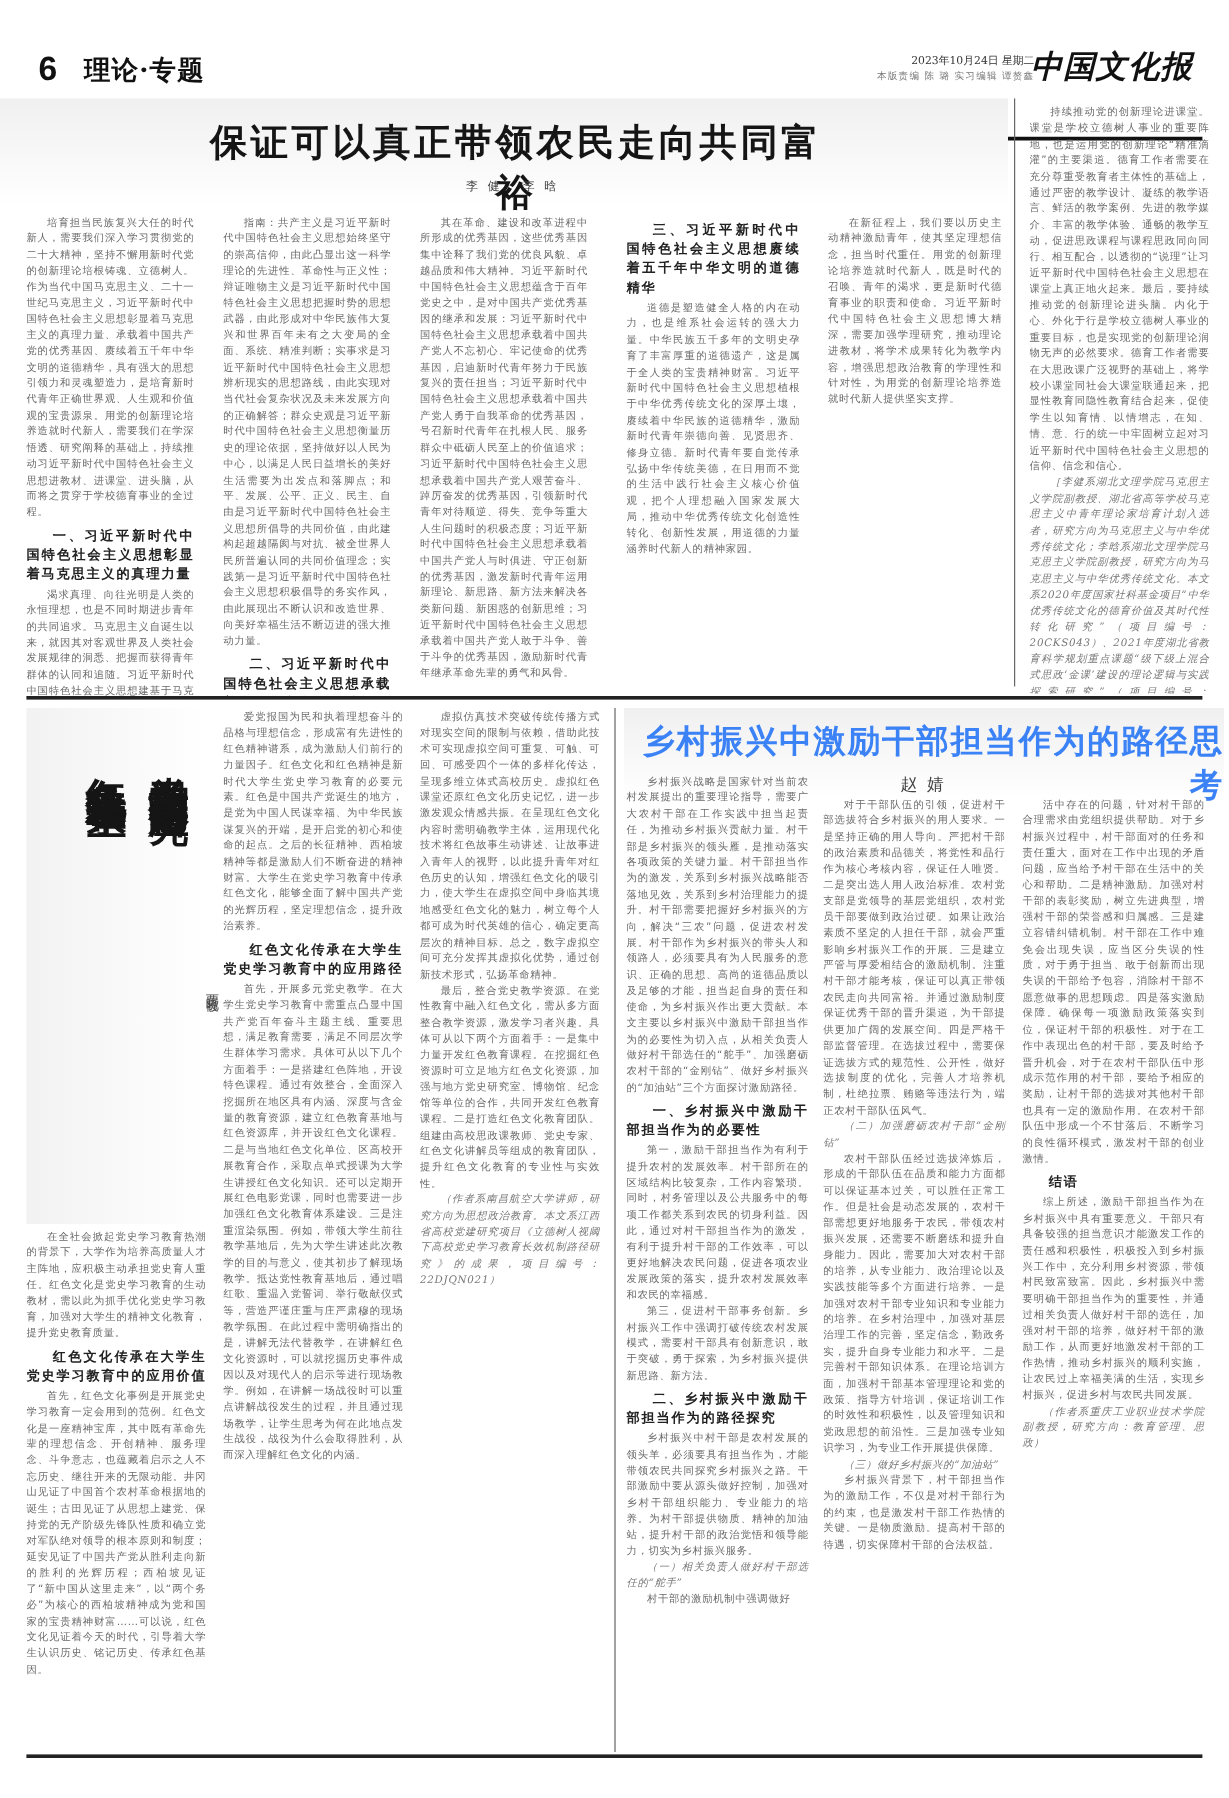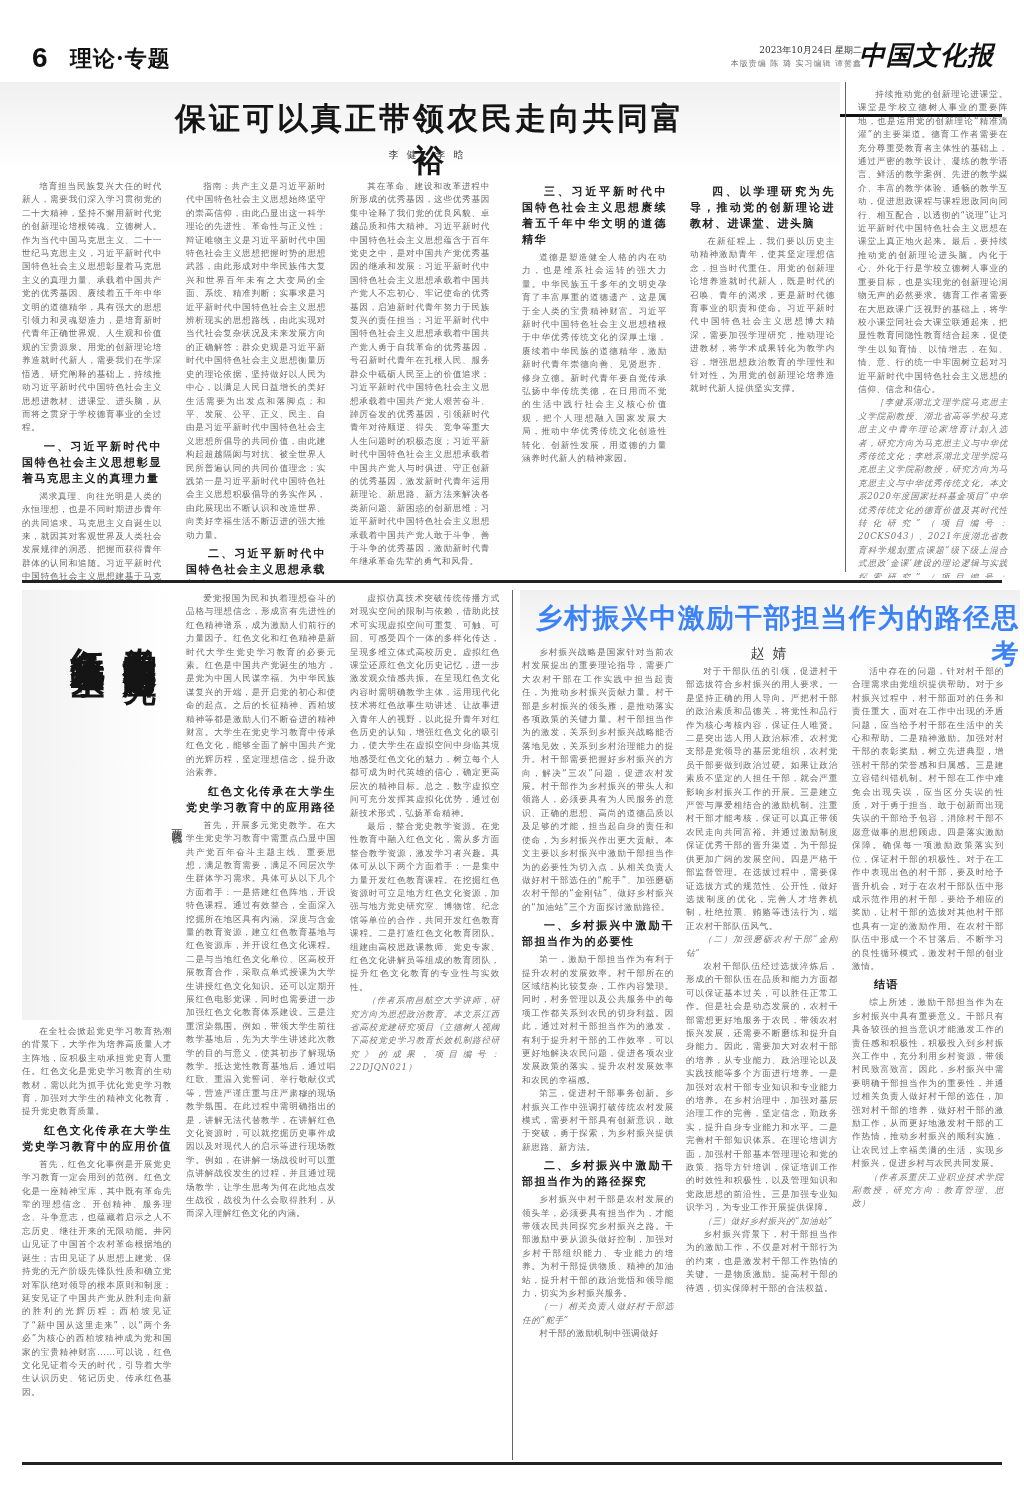--- a/index.html
+++ b/index.html
@@ -62,21 +62,20 @@
 
 </div>
 <div class="col" style="left:350px;top:180px;width:140px;height:400px;">
   <p>其在革命、建设和改革进程中所形成的优秀基因，这些优秀基因集中诠释了我们党的优良风貌、卓越品质和伟大精神。习近平新时代中国特色社会主义思想蕴含于百年党史之中，是对中国共产党优秀基因的继承和发展：习近平新时代中国特色社会主义思想承载着中国共产党人不忘初心、牢记使命的优秀基因，启迪新时代青年努力于民族复兴的责任担当；习近平新时代中国特色社会主义思想承载着中国共产党人勇于自我革命的优秀基因，号召新时代青年在扎根人民、服务群众中砥砺人民至上的价值追求；习近平新时代中国特色社会主义思想承载着中国共产党人艰苦奋斗、踔厉奋发的优秀基因，引领新时代青年对待顺逆、得失、竞争等重大人生问题时的积极态度；习近平新时代中国特色社会主义思想承载着中国共产党人与时俱进、守正创新的优秀基因，激发新时代青年运用新理论、新思路、新方法来解决各类新问题、新困惑的创新思维；习近平新时代中国特色社会主义思想承载着中国共产党人敢于斗争、善于斗争的优秀基因，激励新时代青年继承革命先辈的勇气和风骨。</p>
 </div>
 <div class="col" style="left:522px;top:180px;width:145px;height:400px;">
   <h3>三、习近平新时代中国特色社会主义思想赓续着五千年中华文明的道德精华</h3>
   <p>道德是塑造健全人格的内在动力，也是维系社会运转的强大力量。中华民族五千多年的文明史孕育了丰富厚重的道德遗产，这是属于全人类的宝贵精神财富。习近平新时代中国特色社会主义思想植根于中华优秀传统文化的深厚土壤，赓续着中华民族的道德精华，激励新时代青年崇德向善、见贤思齐、修身立德。新时代青年要自觉传承弘扬中华传统美德，在日用而不觉的生活中践行社会主义核心价值观，把个人理想融入国家发展大局，推动中华优秀传统文化创造性转化、创新性发展，用道德的力量涵养时代新人的精神家园。</p>
 </div>
 <div class="col" style="left:690px;top:180px;width:145px;height:400px;">
-  <h3>四、以学理研究为先导，推动党的创新理论进教材、进课堂、进头脑</h3>
   <p>在新征程上，我们要以历史主动精神激励青年，使其坚定理想信念，担当时代重任。用党的创新理论培养造就时代新人，既是时代的召唤、青年的渴求，更是新时代德育事业的职责和使命。习近平新时代中国特色社会主义思想博大精深，需要加强学理研究，推动理论进教材，将学术成果转化为教学内容，增强思想政治教育的学理性和针对性，为用党的创新理论培养造就时代新人提供坚实支撑。</p>
 </div>
 <div class="vrule" style="left:845px;top:82px;height:490px;"></div>
 <div class="col" style="left:858px;top:88px;width:150px;height:490px;">
   <p>持续推动党的创新理论进课堂。课堂是学校立德树人事业的重要阵地，也是运用党的创新理论“精准滴灌”的主要渠道。德育工作者需要在充分尊重受教育者主体性的基础上，通过严密的教学设计、凝练的教学语言、鲜活的教学案例、先进的教学媒介、丰富的教学体验、通畅的教学互动，促进思政课程与课程思政同向同行、相互配合，以透彻的“说理”让习近平新时代中国特色社会主义思想在课堂上真正地火起来。最后，要持续推动党的创新理论进头脑。内化于心、外化于行是学校立德树人事业的重要目标，也是实现党的创新理论润物无声的必然要求。德育工作者需要在大思政课广泛视野的基础上，将学校小课堂同社会大课堂联通起来，把显性教育同隐性教育结合起来，促使学生以知育情、以情增志，在知、情、意、行的统一中牢固树立起对习近平新时代中国特色社会主义思想的信仰、信念和信心。</p>
   <p class="note">［李健系湖北文理学院马克思主义学院副教授、湖北省高等学校马克思主义中青年理论家培育计划入选者，研究方向为马克思主义与中华优秀传统文化；李晗系湖北文理学院马克思主义学院副教授，研究方向为马克思主义与中华优秀传统文化。本文系2020年度国家社科基金项目“中华优秀传统文化的德育价值及其时代性转化研究”（项目编号：20CKS043）、2021年度湖北省教育科学规划重点课题“级下级上混合式思政‘金课’建设的理论逻辑与实践探索研究”（项目编号：2021GA049）、2022年度湖北文理学院教师科研能力培育基金思政专项“党的二十大精神进教材进课堂进头脑研究”（项目编号：2022pysz01）的阶段性成果］</p>
 </div>
 
 <div class="hrule" style="left:22px;top:580px;width:980px;"></div>
 

